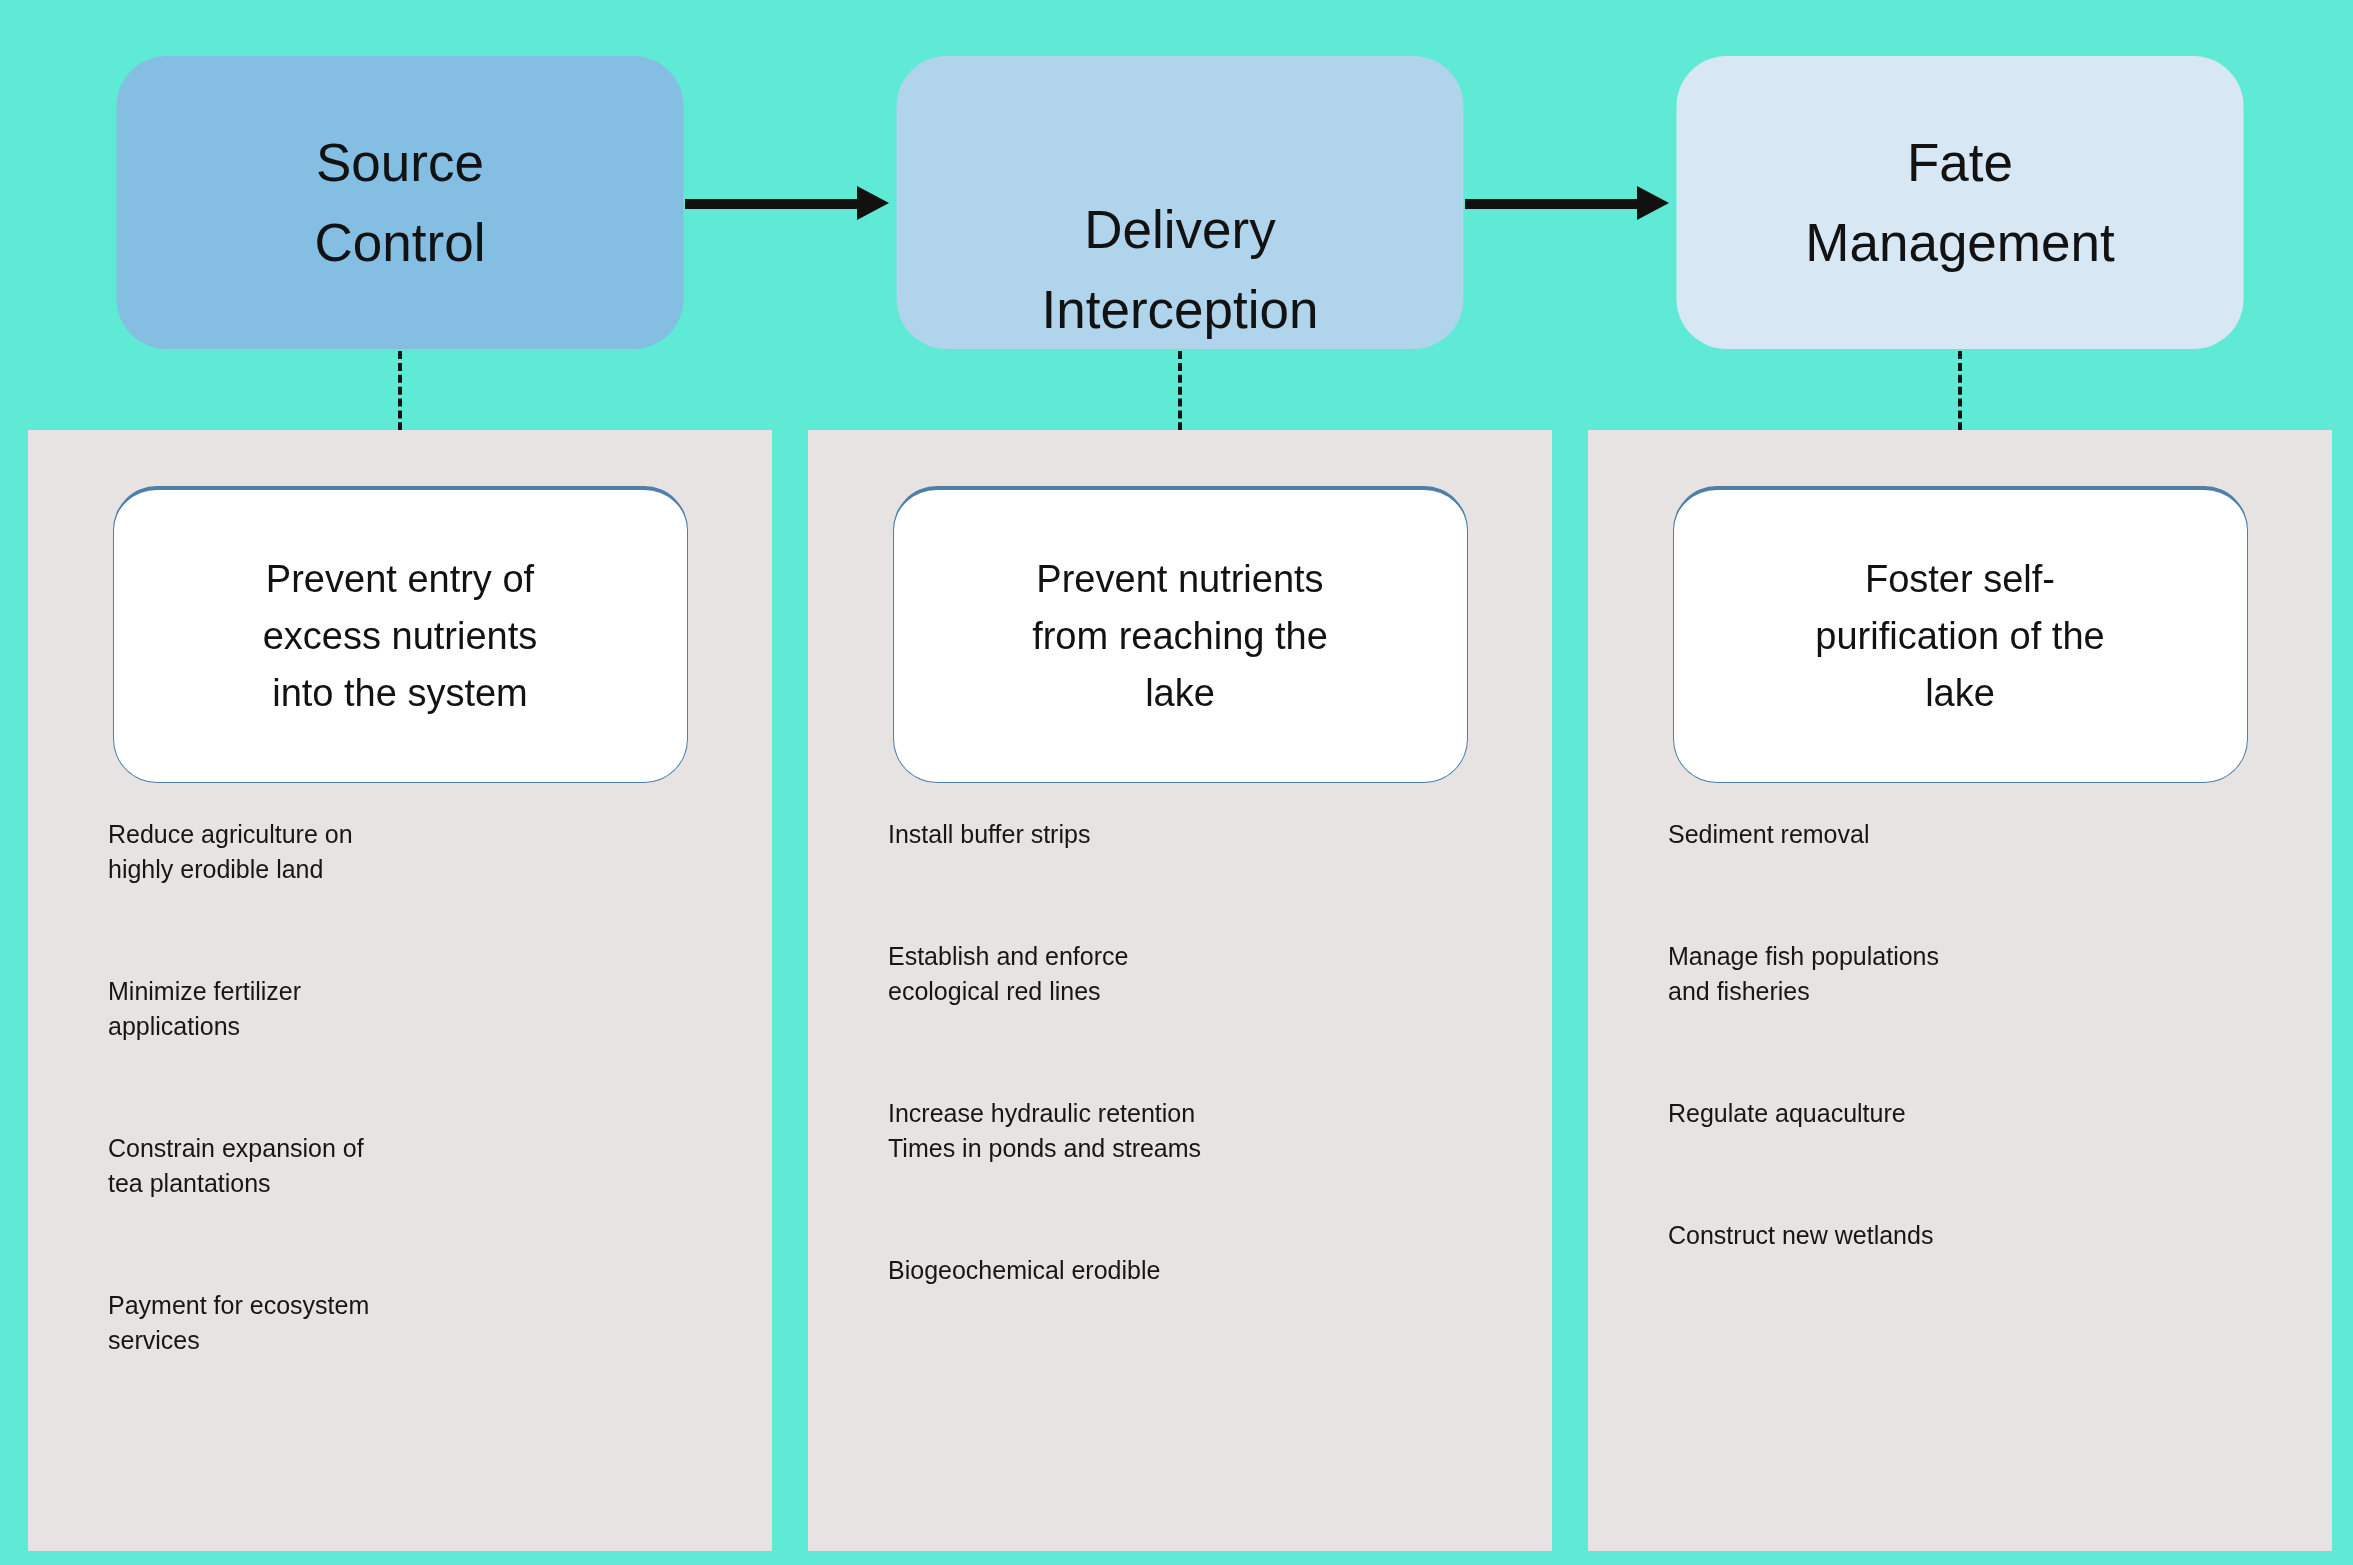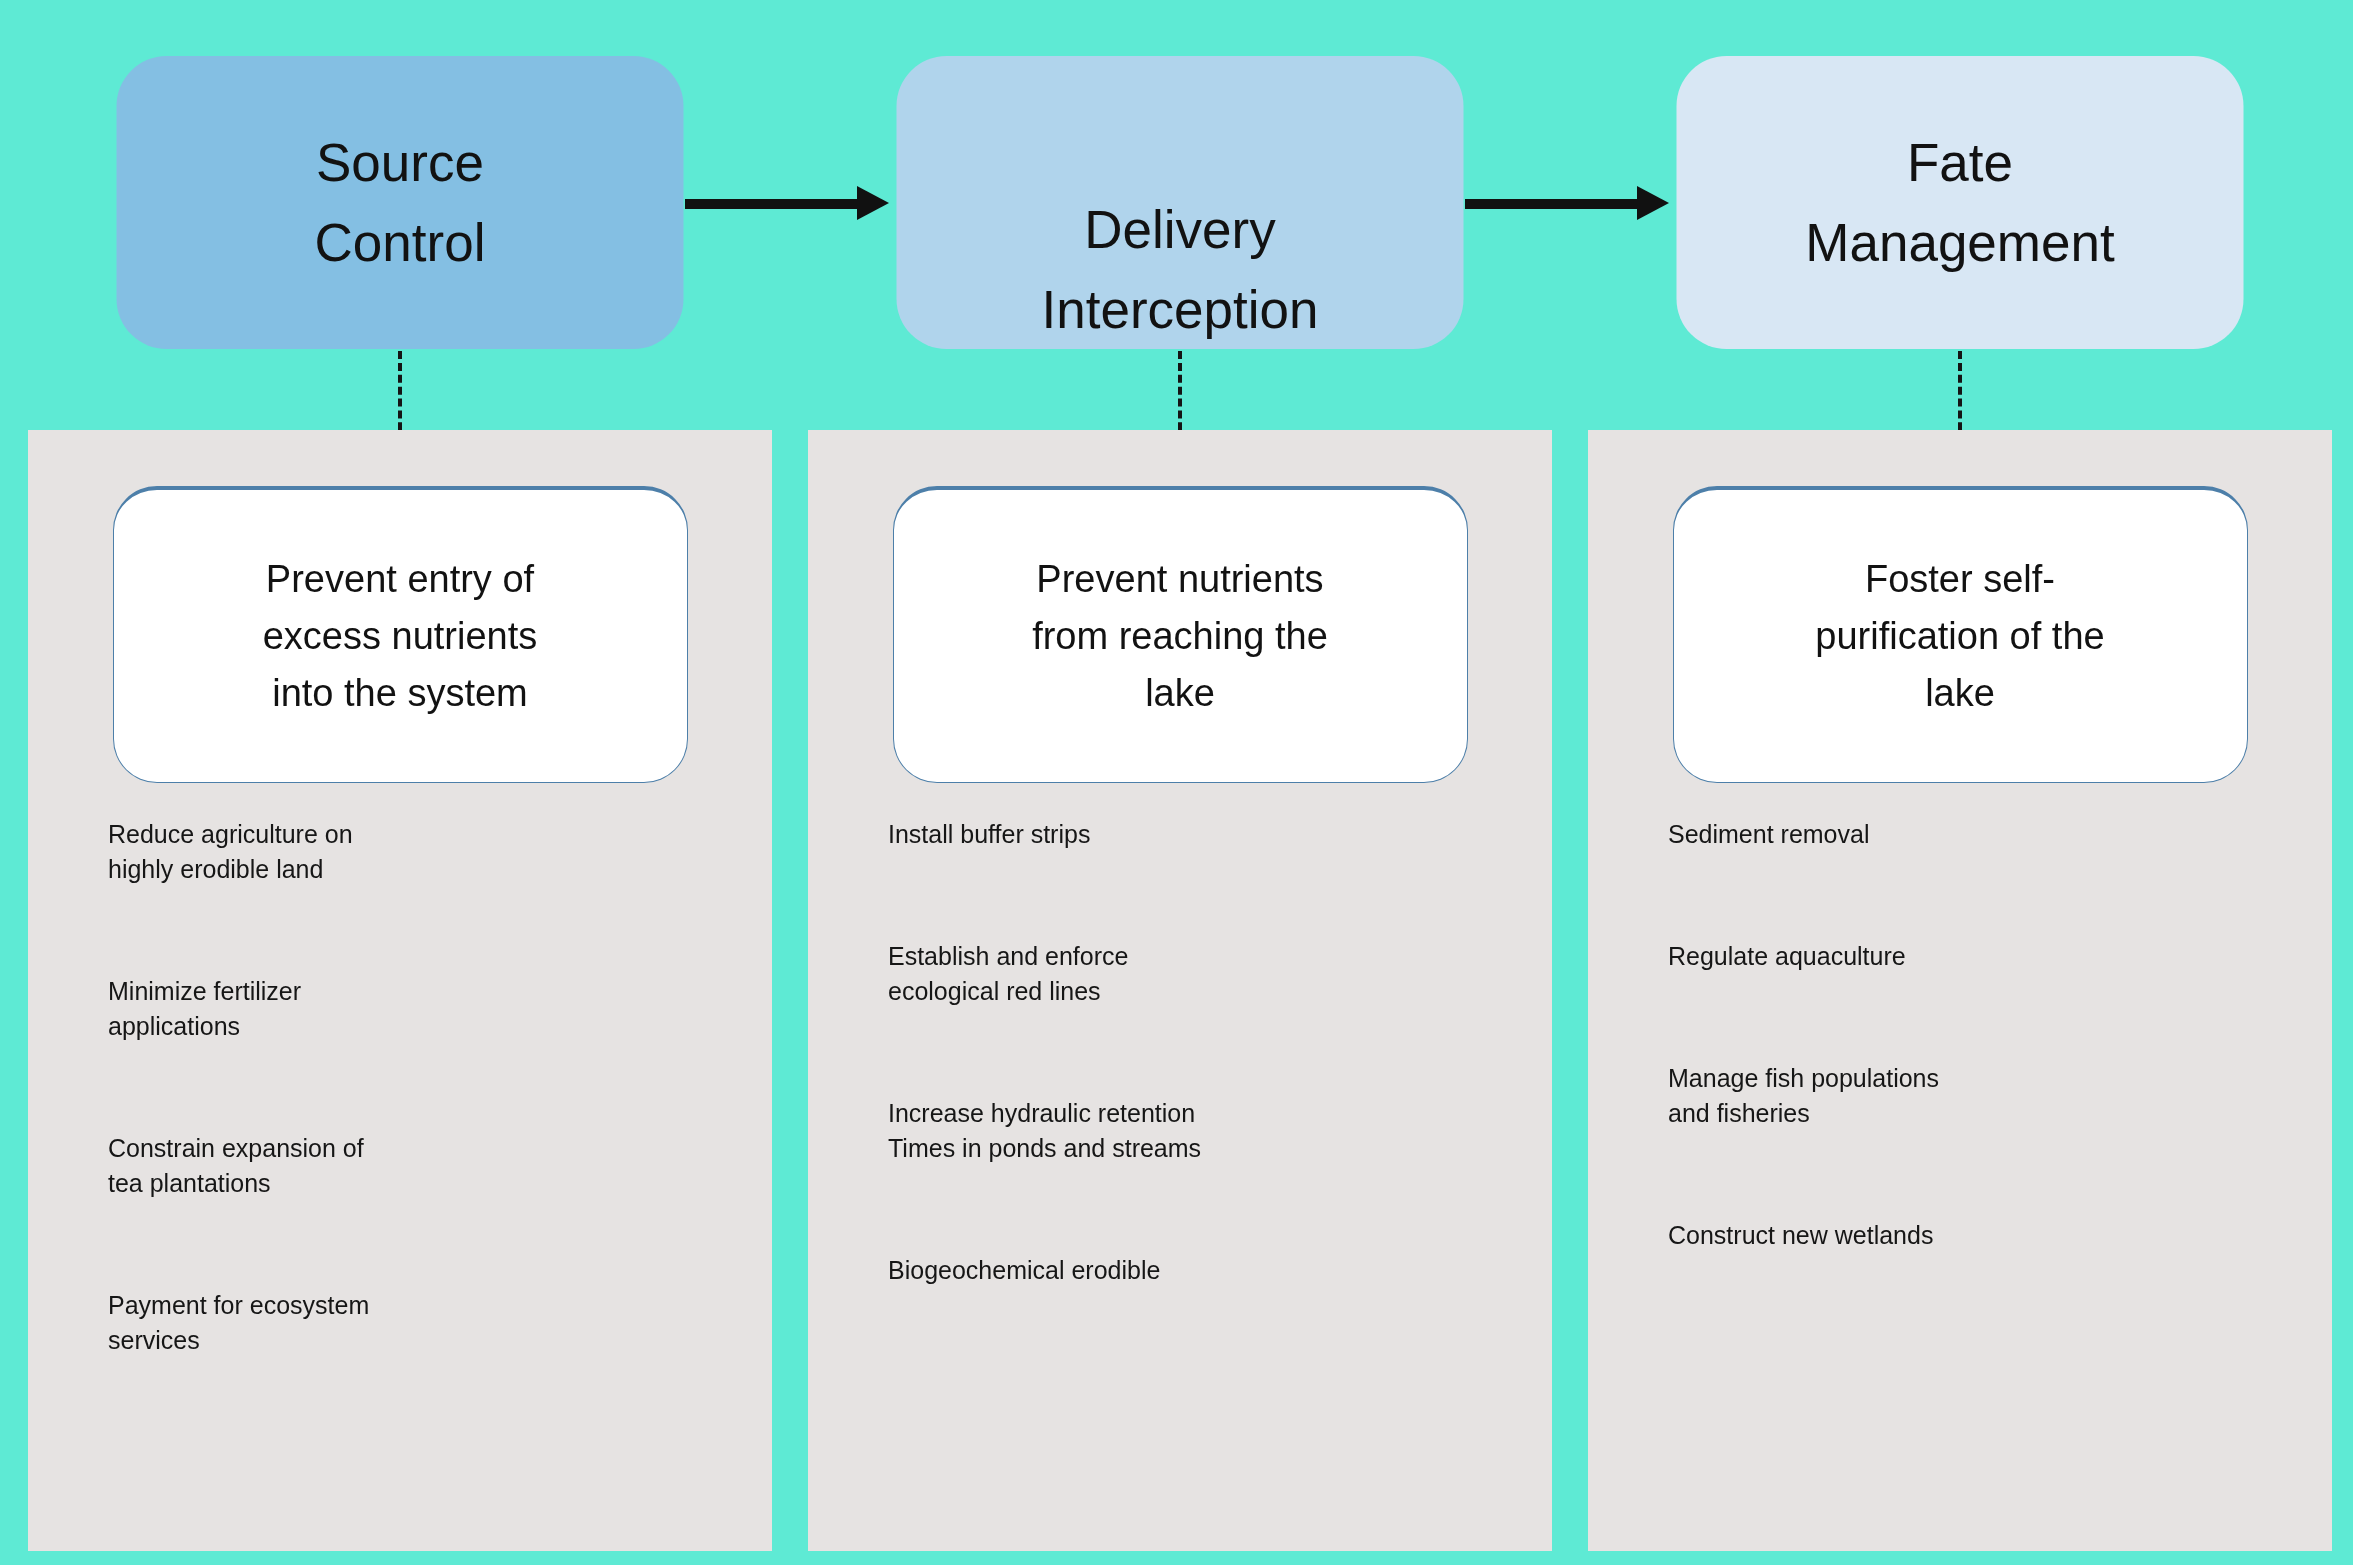--- a/index.html
+++ b/index.html
@@ -97,22 +97,22 @@
     <div class="header-box" style="background: rgb(216, 231, 244); justify-content: center;">
       <div class="header-text">Fate<br>Management</div>
     </div>
     <div class="connector"></div>
     <div class="panel">
       <div class="goal-box">
         <div class="goal-text">Foster self-<br>purification of the<br>lake</div>
       </div>
       <div class="items">
             <div class="item">Sediment removal</div>
+            <div class="item">Manage fish populations<br>and fisheries</div>
             <div class="item">Regulate aquaculture</div>
-            <div class="item">Manage fish populations<br>and fisheries</div>
             <div class="item">Construct new wetlands</div>
           </div>
     </div>
   </div>
 </div>
   <div class="arrow arrow-1"></div>
   <div class="arrow arrow-2"></div>
 </div>
 
 

